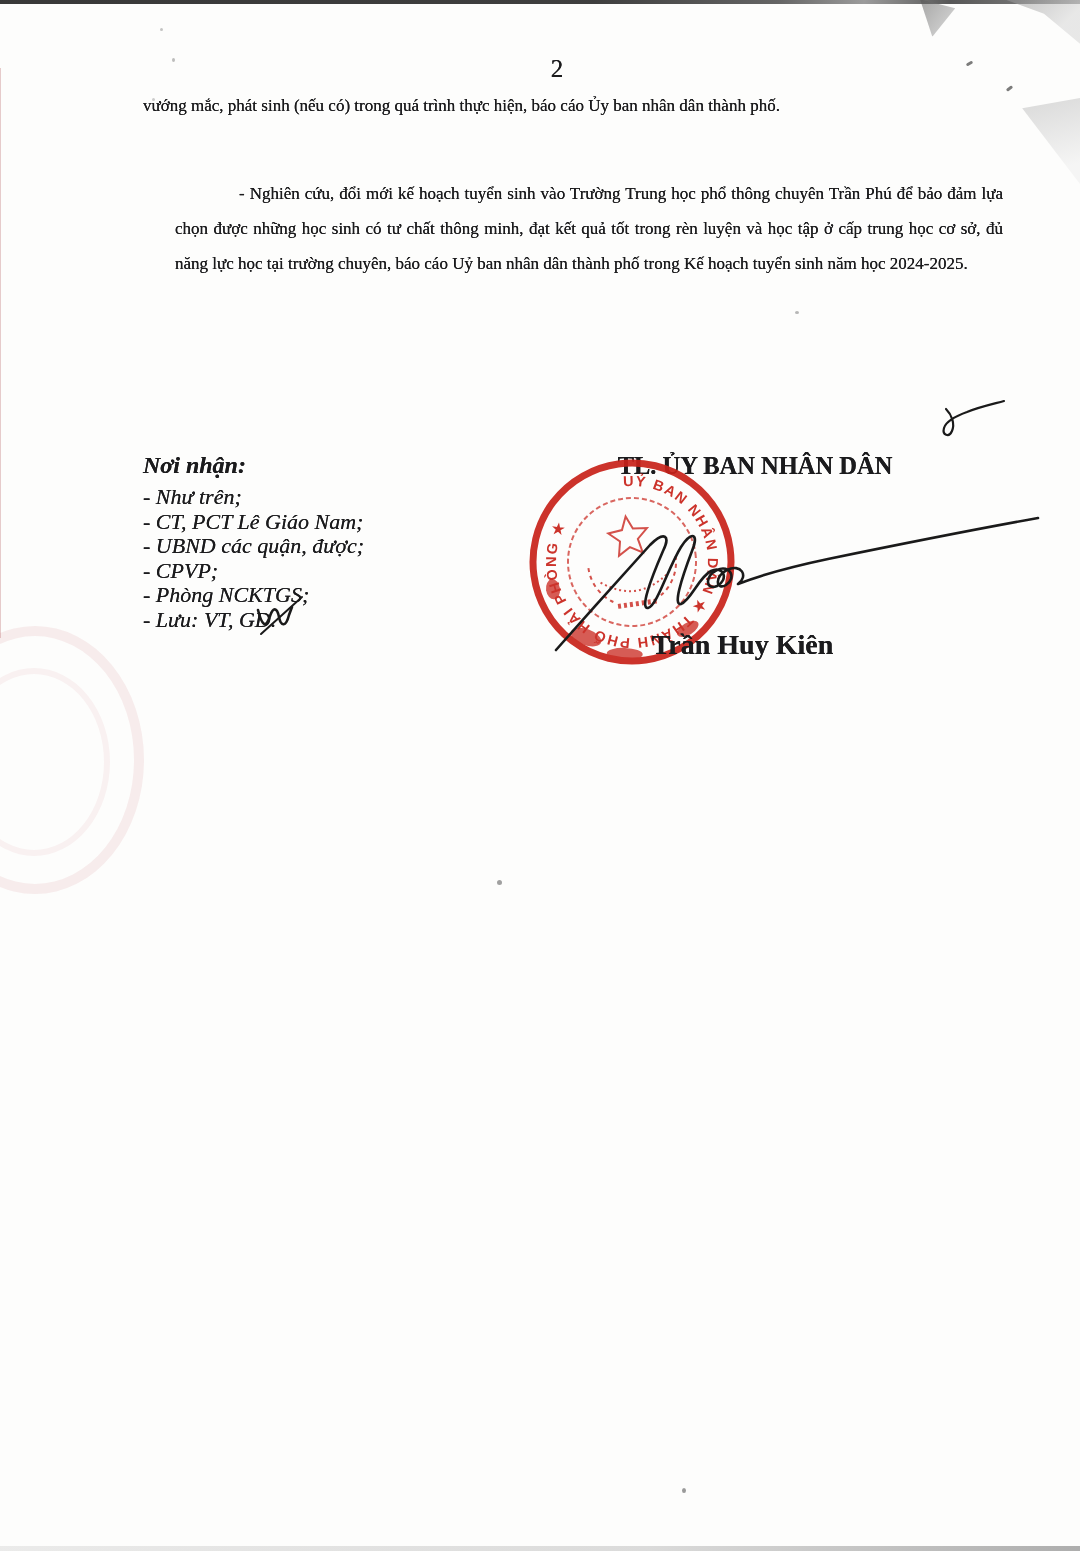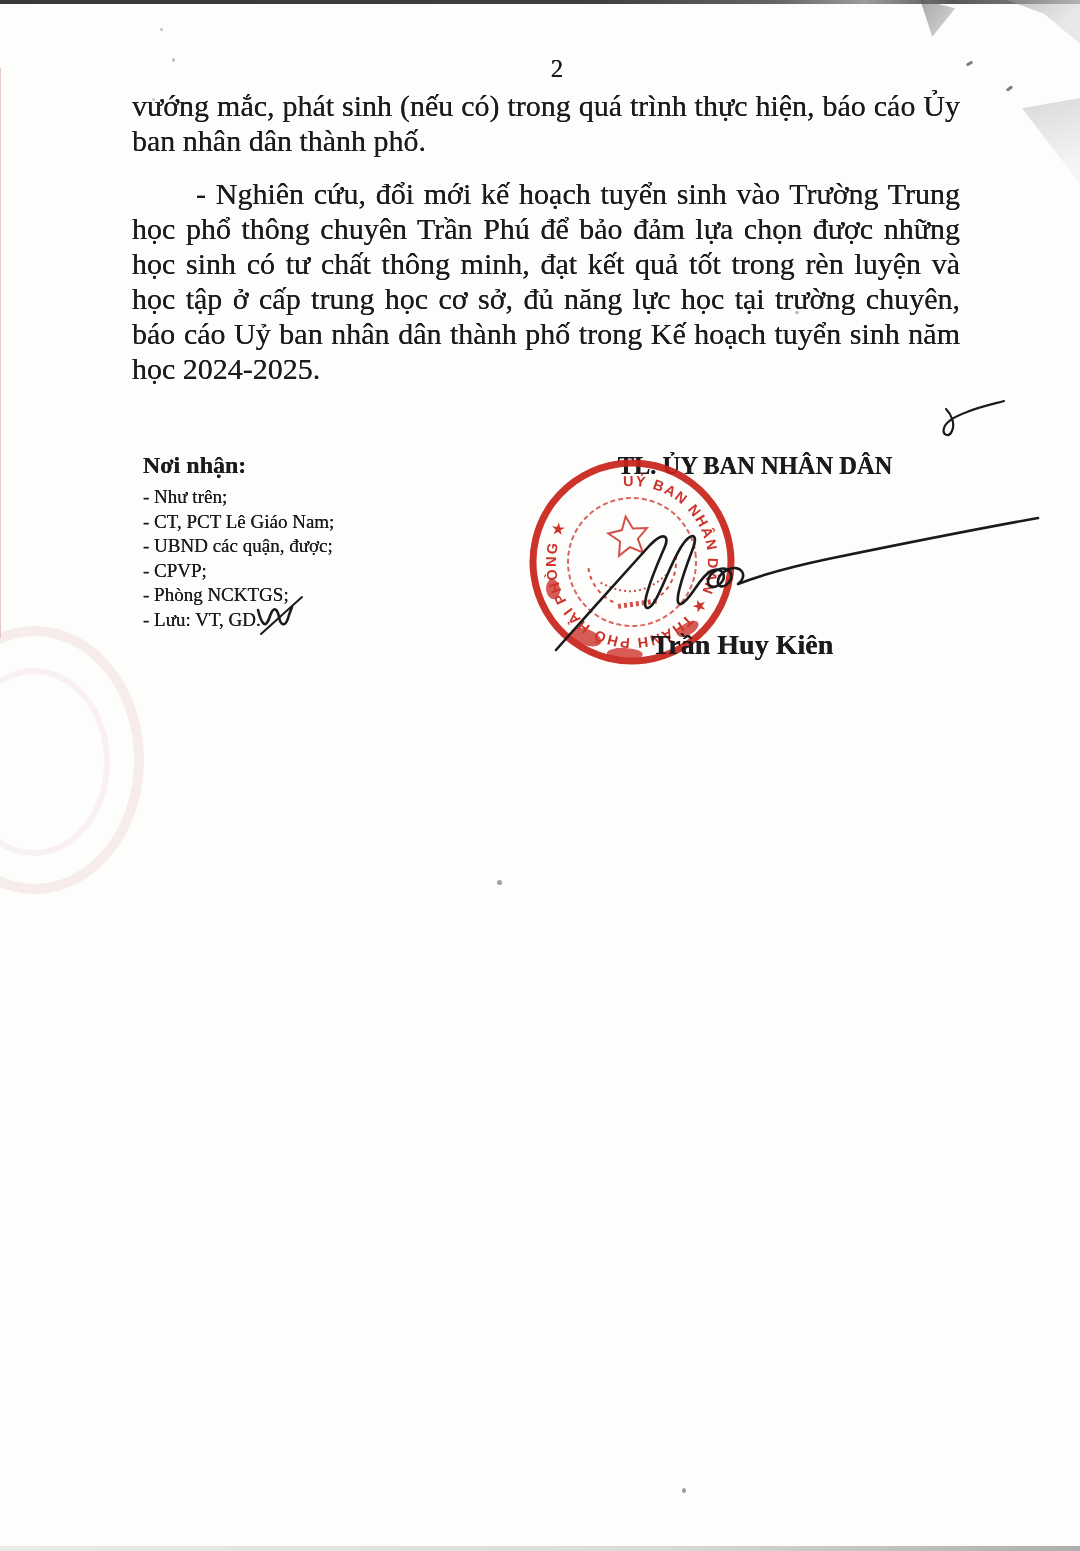--- a/index.html
+++ b/index.html
@@ -32,30 +32,30 @@
   .bleed-stamp-outer { position:absolute; left:-74px; top:626px; width:218px; height:268px;
     border-radius:50%; border:10px solid rgba(192,88,94,.10); }
   .bleed-stamp-inner { position:absolute; left:-42px; top:668px; width:152px; height:188px;
     border-radius:50%; border:6px solid rgba(192,88,94,.07); }
   .speck { position:absolute; border-radius:50%; background:#6f6f6f; }
   .tick-mark { position:absolute; width:7px; height:3px; border-radius:2px; background:#444;
     opacity:.7; }
   
   .page-number { position:absolute; left:143px; top:55px; width:828px;
     text-align:center; font-size:25px; text-shadow:0 0 .4px #1b1b1d; }
-  .body-par { position:absolute; left:132px; width:828px;
-    font-size:30px; line-height:35px; text-align:justify;
+  .body-par { position:absolute; left:143px; width:828px;
+    font-size:17px; line-height:35px; text-align:justify;
     text-shadow:0 0 .45px #1b1b1d; }
   .par-1 { top:88px; }
-  .par-2 { top:176px; text-indent:64px; }
+  .par-2 { top:176px; text-indent:64px;margin-left:32px; }
   .par-3 { top:356px; text-indent:64px; }
   .recipients { position:absolute; left:143px; top:452px; }
-  .recipients-title { font-size:24px; font-weight:bold; 
+  .recipients-title { font-size:24px; font-weight:bold; font-style:italic;
     text-shadow:0 0 .5px #1b1b1d; margin-bottom:6px; }
-  .recipients-item { font-size:19px; line-height:24.5px; text-shadow:0 0 .35px #1b1b1d; }
+  .recipients-item { font-size:22px; line-height:24.5px; text-shadow:0 0 .35px #1b1b1d;font-style:italic; }
   .authority { position:absolute; left:565px; top:450px; width:380px; text-align:center;
     font-weight:bold; font-size:24.5px; line-height:32px; text-shadow:0 0 .5px #1b1b1d; }
   .signer-name { position:absolute; left:555px; top:629px; width:375px; text-align:center;
     font-weight:bold; font-size:28px; text-shadow:0 0 .5px #1b1b1d; }
   
   .stamp-svg { position:absolute; left:528px; top:458px; width:208px; height:208px;
     opacity:.92; }
   .ink-overlay { position:absolute; left:0; top:0; width:1080px; height:1551px;
     pointer-events:none; }
 </style>

